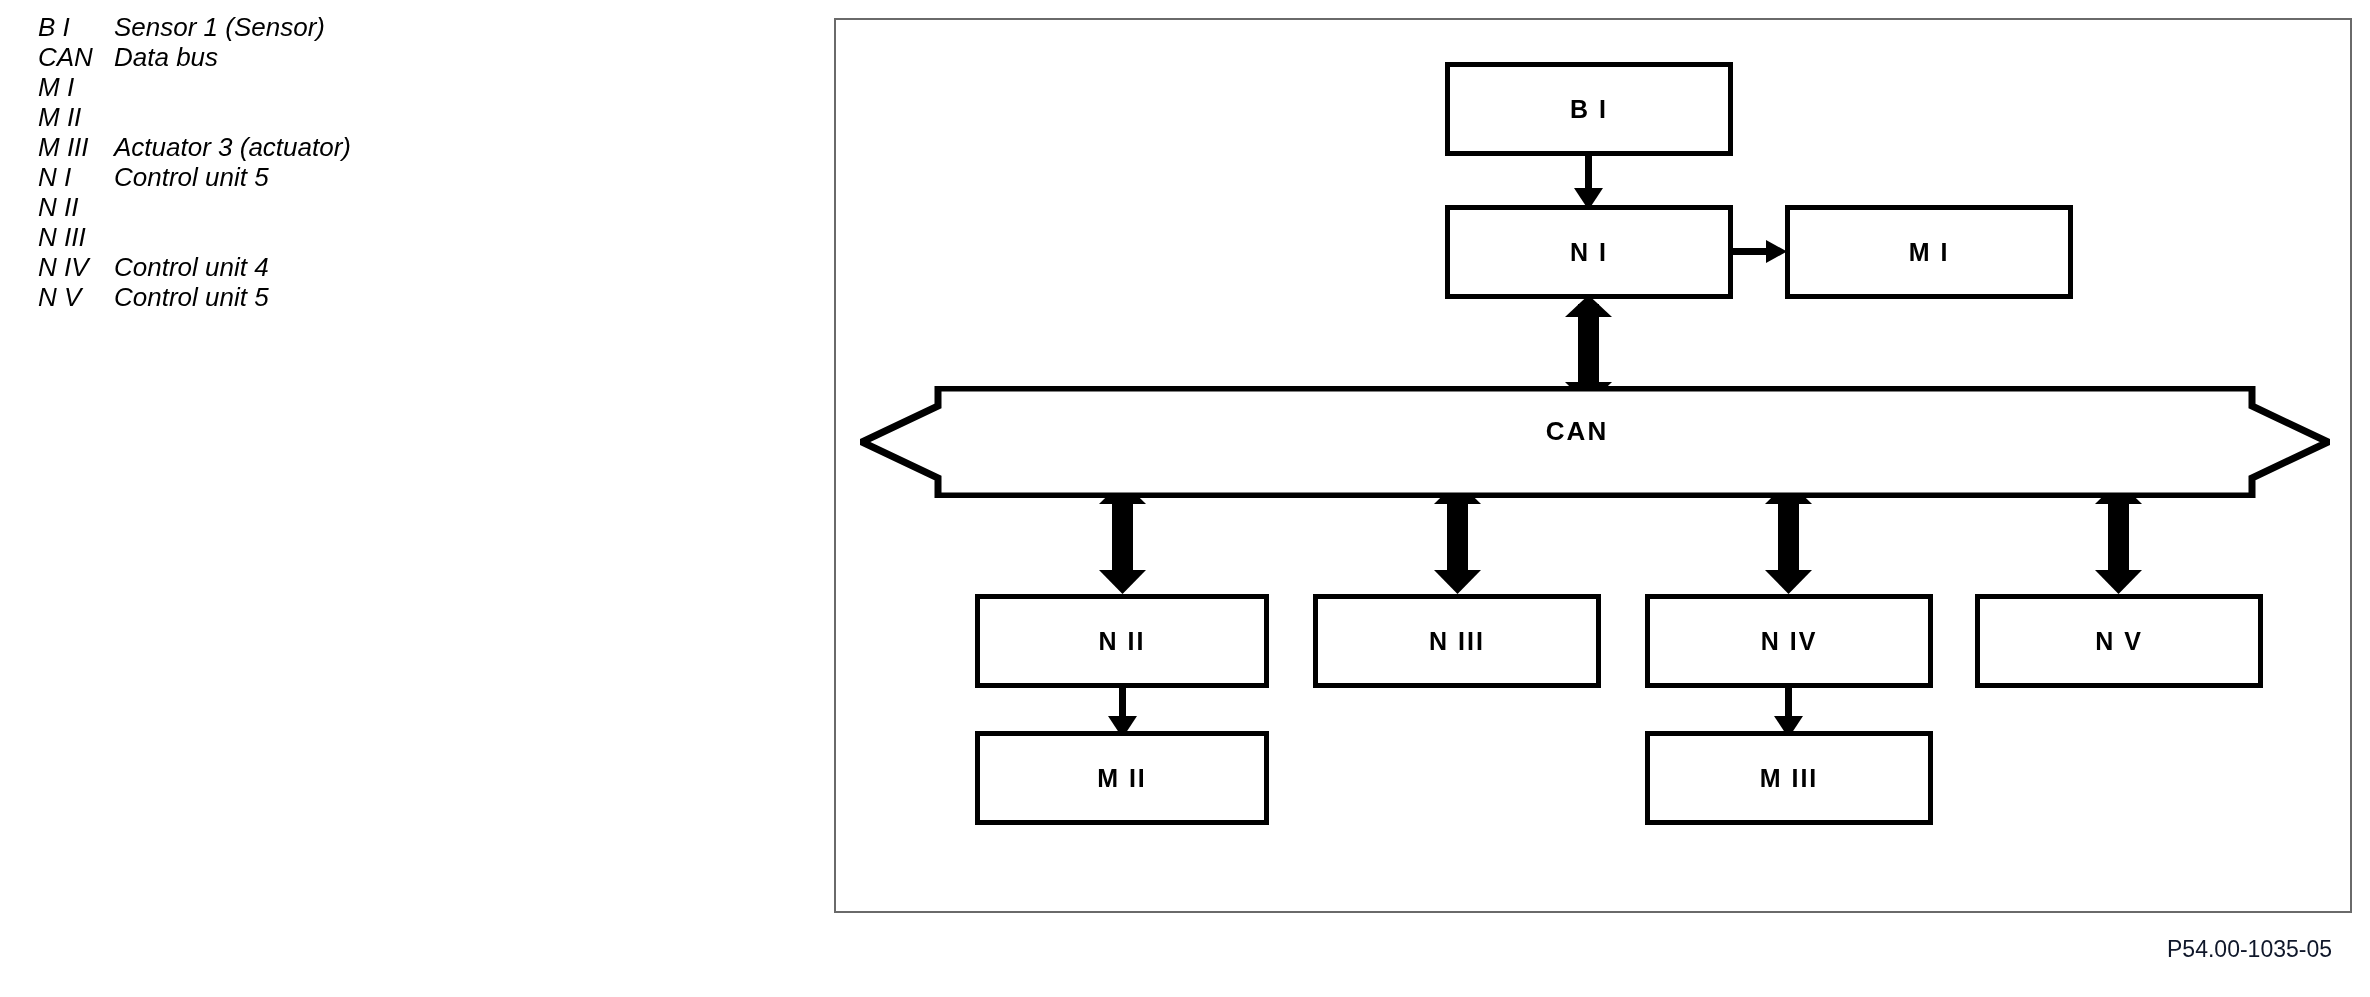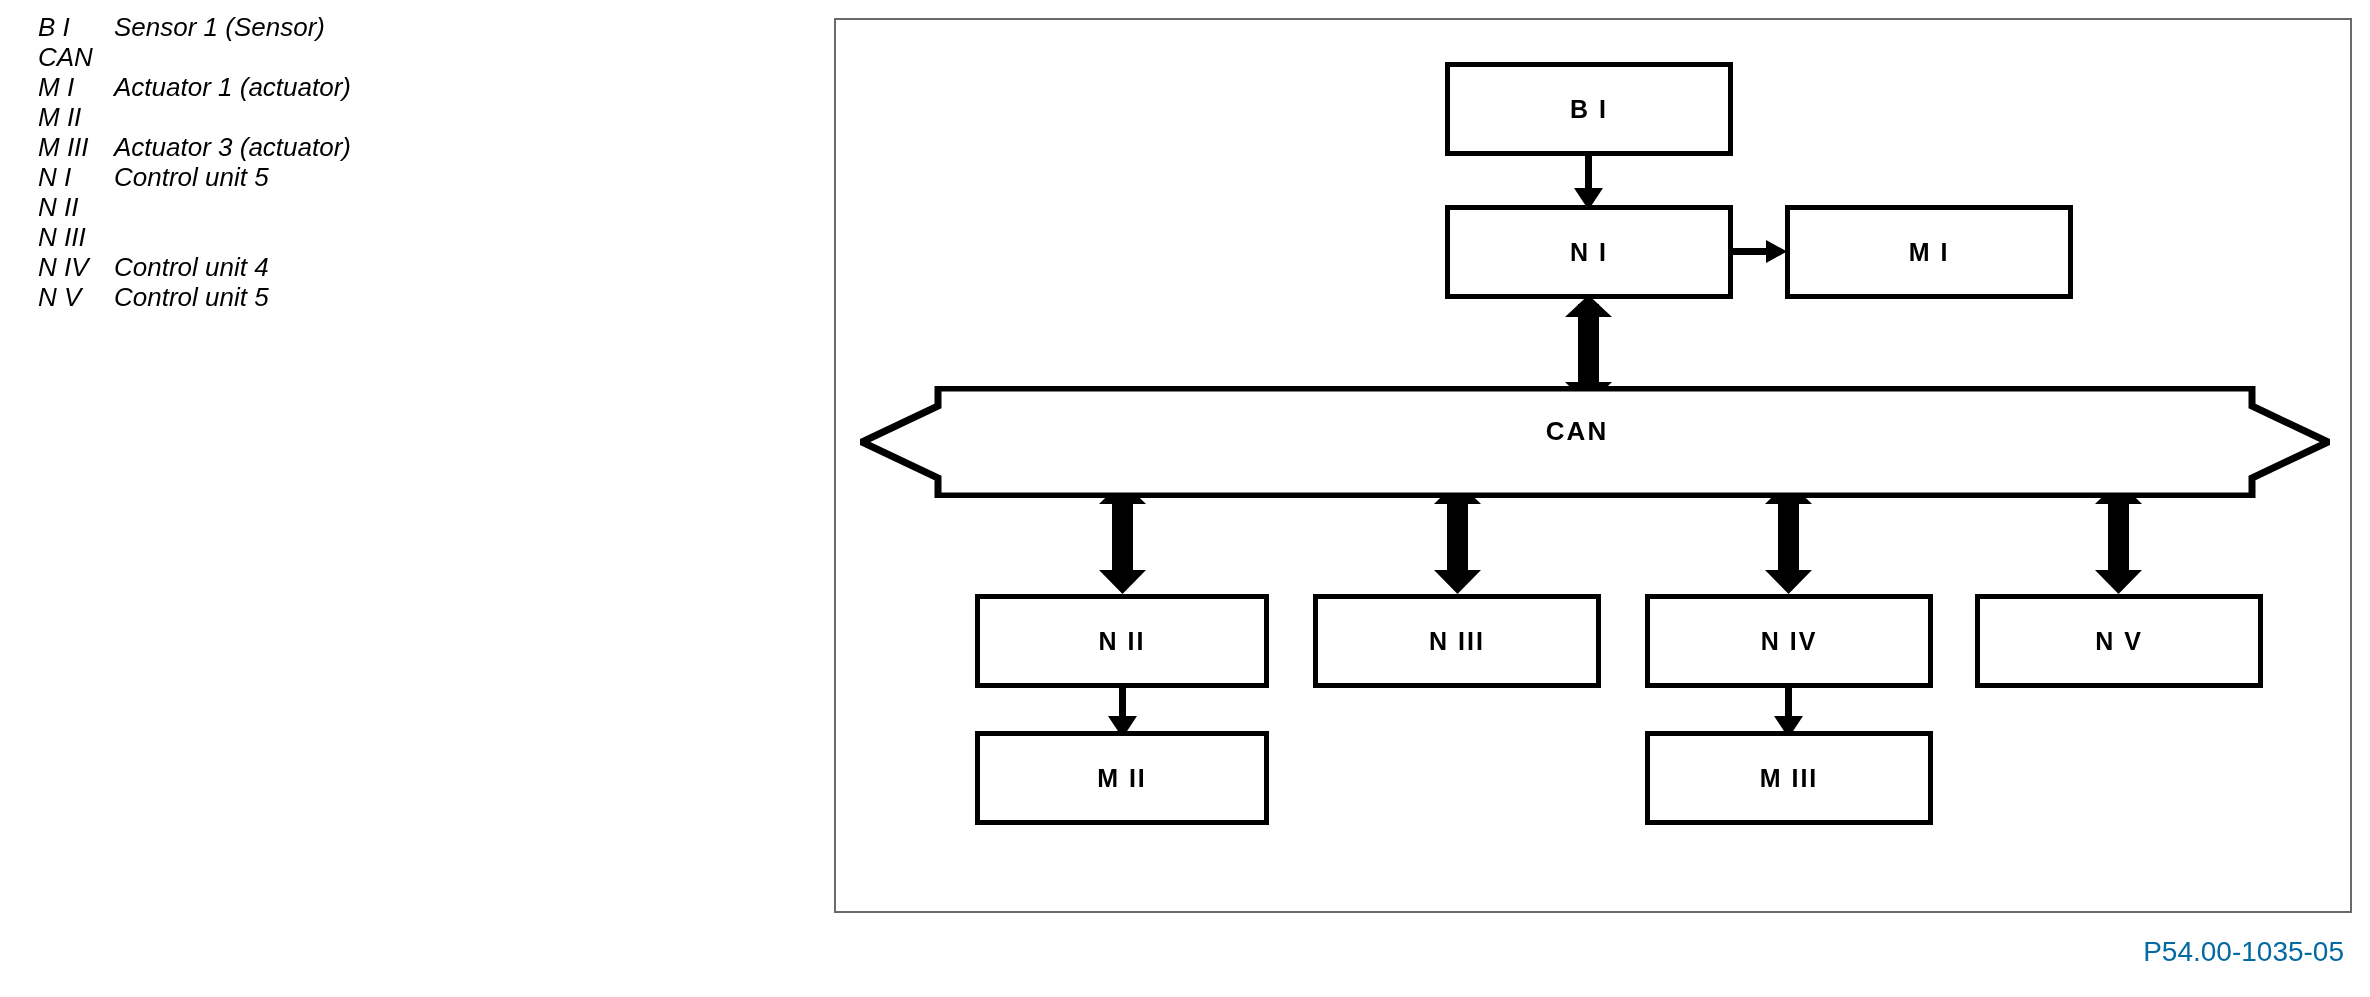--- a/index.html
+++ b/index.html
@@ -106,40 +106,40 @@
     left: 0;
     top: 0;
     width: 1518px;
     height: 895px;
     pointer-events: none;
   }
 
   
   #caption {
     position: absolute;
-    right: 26px;
+    right: 38px;
     top: 936px;
-    font-size: 28px;
-    color: #0369a1;
+    font-size: 23px;
+    color: #0f172a;
   }
 </style>
 </head>
 <body>
 
 <div id="legend">
   <div class="legend-row">
     <span class="legend-code">B I</span>
     <span class="legend-desc">Sensor 1 (Sensor)</span>
   </div>
   <div class="legend-row">
     <span class="legend-code">CAN</span>
+    <span class="legend-desc">Data bus</span>
   </div>
   <div class="legend-row">
     <span class="legend-code">M I</span>
-    <span class="legend-desc">Actuator 1 (actuator)</span>
   </div>
   <div class="legend-row">
     <span class="legend-code">M II</span>
   </div>
   <div class="legend-row">
     <span class="legend-code">M III</span>
     <span class="legend-desc">Actuator 3 (actuator)</span>
   </div>
   <div class="legend-row">
     <span class="legend-code">N I</span>

